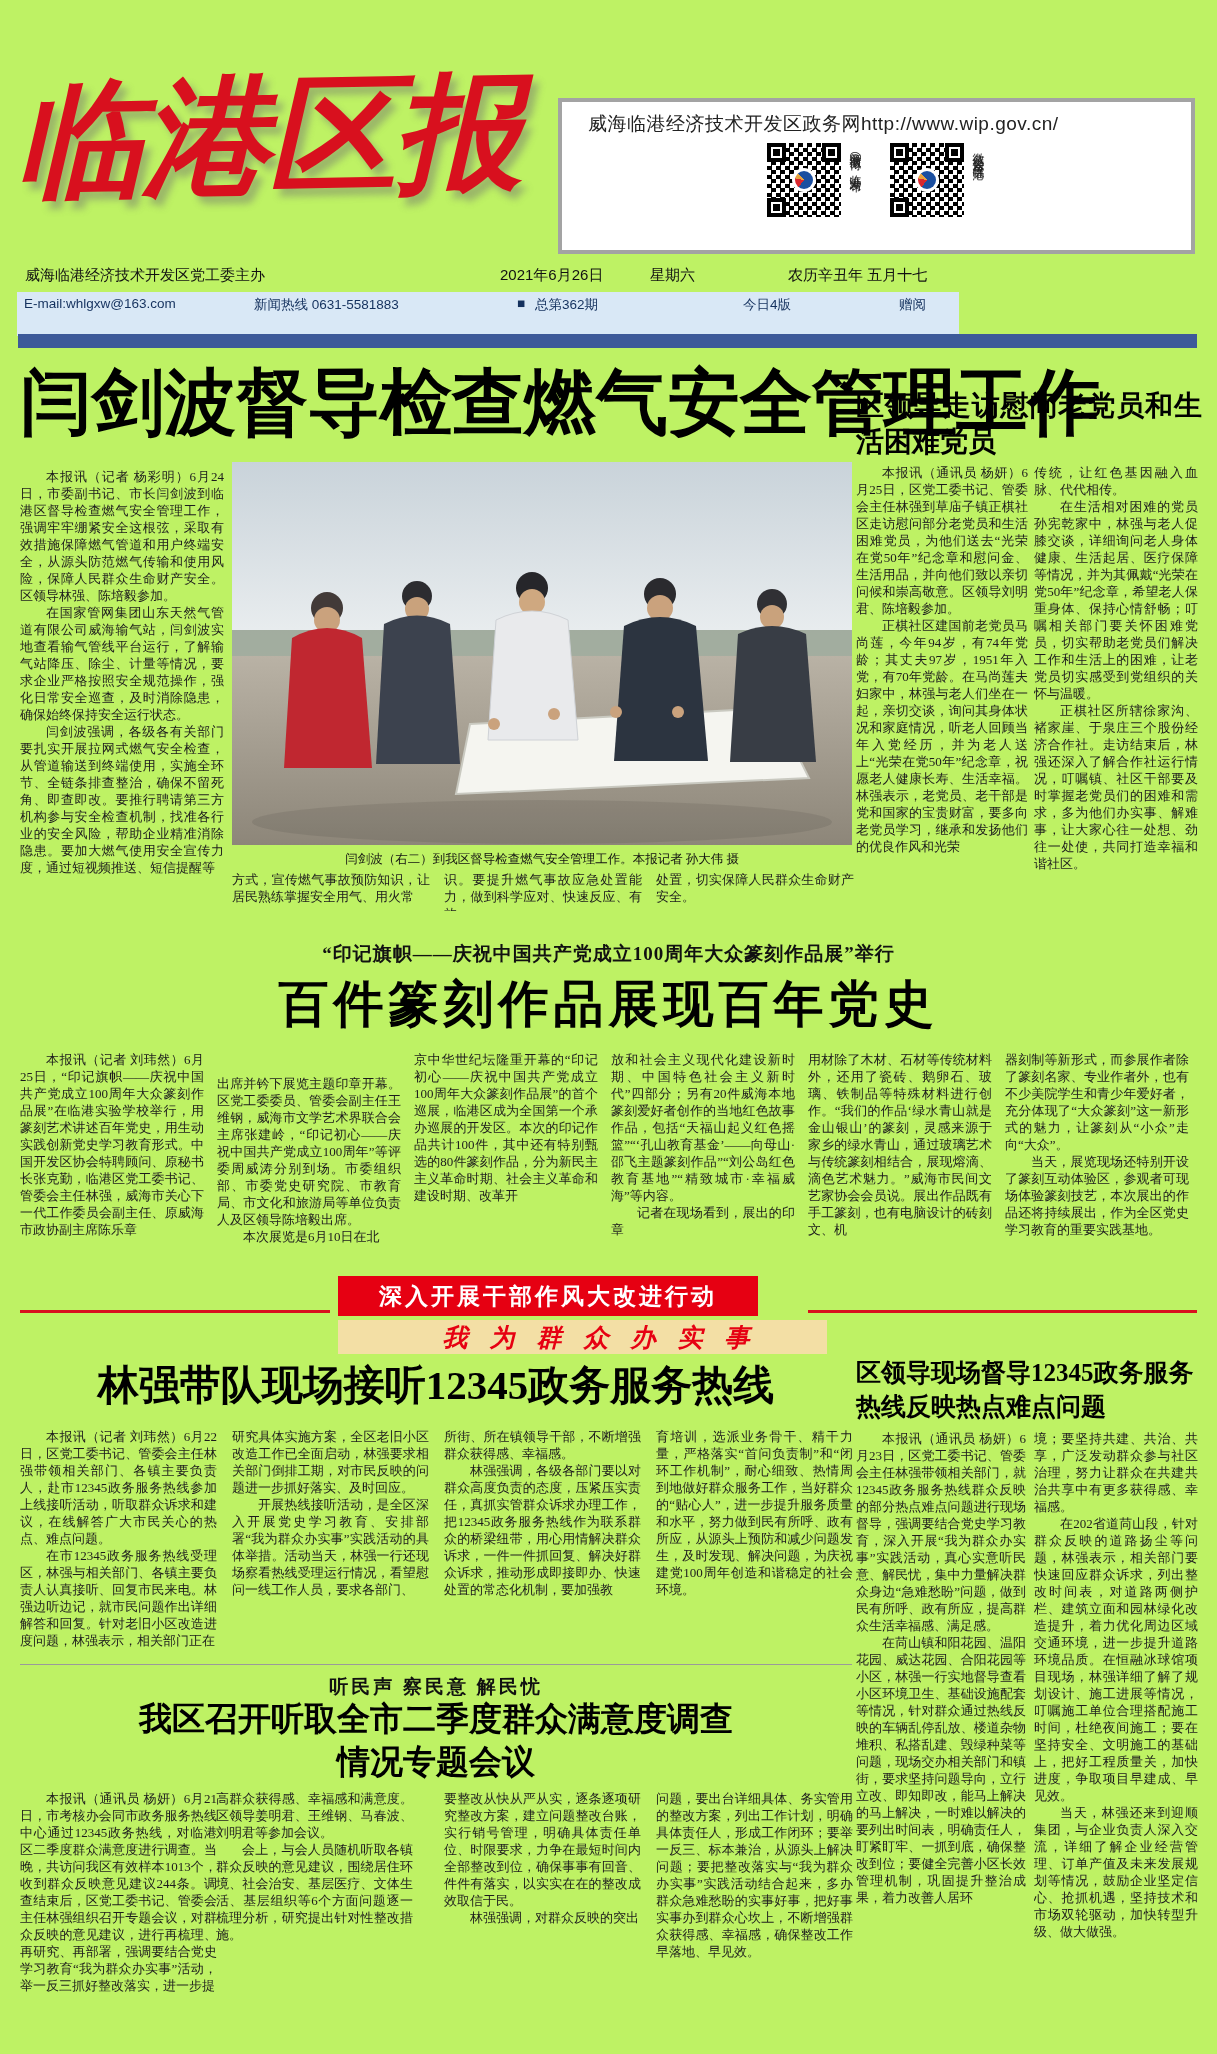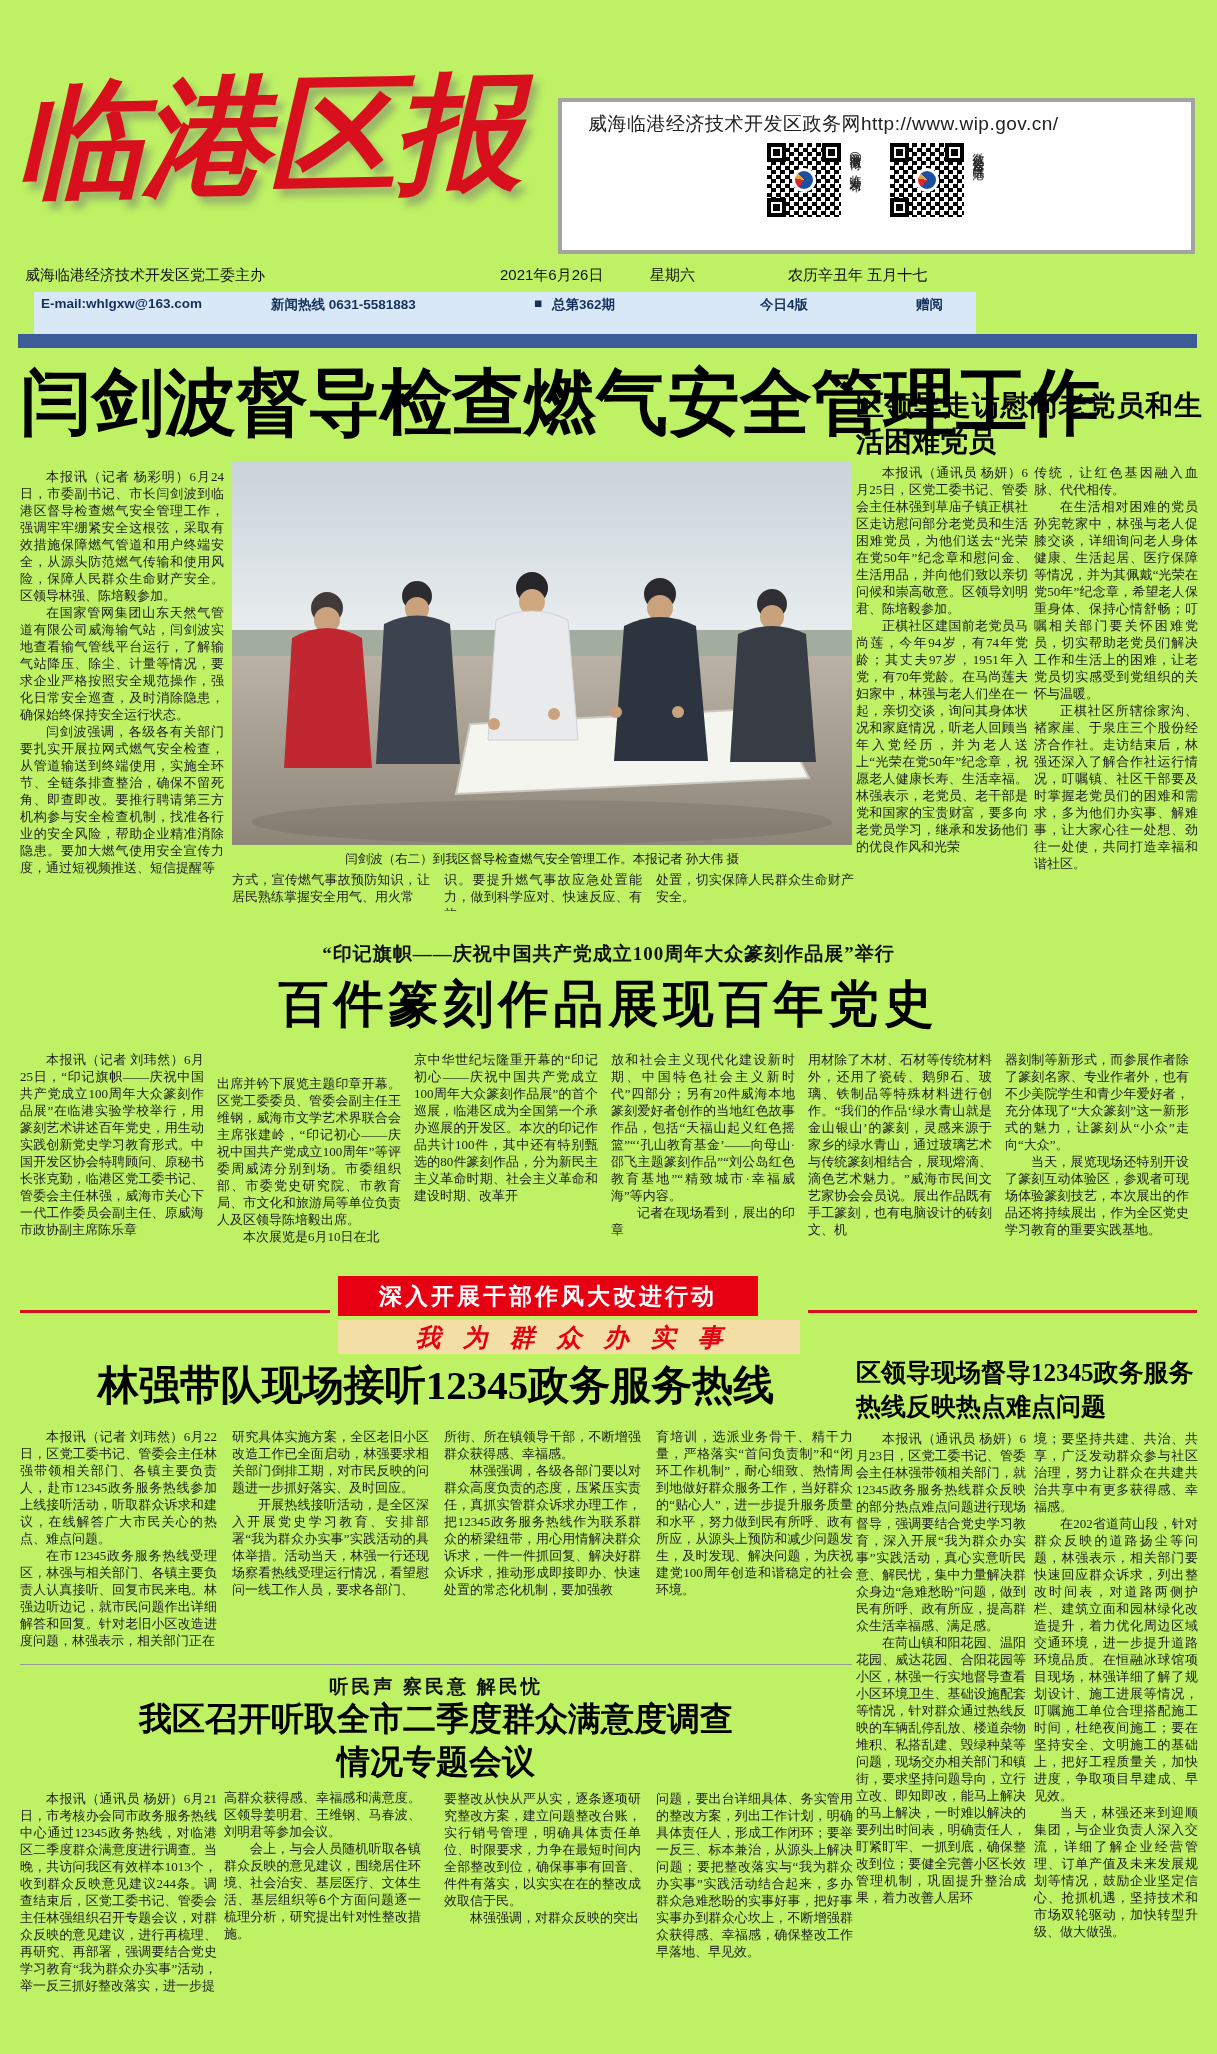--- a/index.html
+++ b/index.html
@@ -23,21 +23,21 @@
   .qr i::after{content:"";position:absolute;inset:2px;background:#000;}
   .qr .tl{top:0;left:0}.qr .tr{top:0;right:0}.qr .bl{bottom:0;left:0}
   .qr .logo{position:absolute;top:50%;left:50%;width:24px;height:24px;margin:-12px;background:#fff;border-radius:50%;}
   .qr .logo::after{content:"";position:absolute;inset:3px;border-radius:50%;
     background:conic-gradient(#1b4fa0 0 60%,#d8272e 0 78%,#e8a33d 0 88%,#1b4fa0 0);}
   .qr-label{writing-mode:vertical-rl;font-family:"Liberation Sans",sans-serif;
     font-size:12px;letter-spacing:2px;color:#222;height:78px;}
 
   .pub-row span{position:absolute;top:266px;font-family:"Liberation Sans",sans-serif;
     font-size:15px;color:#111;white-space:nowrap;}
-  .info-row{position:absolute;left:34px;top:292px;width:942px;height:44px;background:#d9e8f6;font-weight:bold;}
+  .info-row{position:absolute;left:17px;top:292px;width:942px;height:44px;background:#d9e8f6;}
   .info-row span{position:absolute;top:4px;font-family:"Liberation Sans",sans-serif;font-size:13.5px;color:#14315e;white-space:nowrap;}
   .issue-marker{color:#2a55a5;}
   .blue-bar{position:absolute;left:18px;top:334px;width:1179px;height:14px;background:#3d5a99;}
 
   
   .h-lead{position:absolute;left:20px;top:362px;width:832px;text-align:center;
     font-size:72px;font-weight:900;color:#000;letter-spacing:0px;line-height:1.15;white-space:nowrap;}
   .h-side{position:absolute;left:856px;top:380px;width:346px;font-size:28px;font-weight:800;
     line-height:1.3;color:#000;text-align:justify;margin-top:8px;}
   .eyebrow{position:absolute;left:0;top:941px;width:1217px;text-align:center;
@@ -63,21 +63,21 @@
   .caption{position:absolute;left:232px;top:851px;width:620px;text-align:center;
     font-size:12.5px;color:#111;}
 
   
   .rule-red{position:absolute;top:1310px;height:3px;background:#d8101e;}
   .banner-red{position:absolute;left:338px;top:1276px;width:420px;height:40px;background:#e60012;
     color:#fff;font-family:"Liberation Sans",sans-serif;font-size:23px;font-weight:bold;
     display:flex;align-items:center;justify-content:center;letter-spacing:3px;}
   .banner-cream{position:absolute;left:338px;top:1320px;width:462px;height:34px;background:#f3dfa5;
     color:#e60012;font-style:italic;font-weight:bold;font-size:25px;
-    display:flex;align-items:center;justify-content:center;letter-spacing:22px;text-indent:22px;}
+    display:flex;align-items:center;justify-content:center;letter-spacing:22px;text-indent:22px;padding-left:27px;}
   .divider{position:absolute;left:20px;top:1664px;width:832px;height:1px;background:#9a9a9a;}
 </style>
 </head>
 <body>
 
 <div class="page">
 
   <div class="paper-title">临港区报</div>
 
   <div class="header-box">
@@ -242,21 +242,21 @@
 
   <div class="divider"></div>
 
   <div class="kicker">听民声 察民意 解民忧</div>
   <div class="h-bm">我区召开听取全市二季度群众满意度调查
 情况专题会议</div>
 
   <div class="col" style="left:20px;top:1790px;width:197px;height:256px;">
     <p>本报讯（通讯员 杨妍）6月21日，市考核办会同市政务服务热线中心通过12345政务热线，对临港区二季度群众满意度进行调查。当晚，共访问我区有效样本1013个，收到群众反映意见建议244条。调查结束后，区党工委书记、管委会主任林强组织召开专题会议，对群众反映的意见建议，进行再梳理、再研究、再部署，强调要结合党史学习教育“我为群众办实事”活动，举一反三抓好整改落实，进一步提</p>
   </div>
-  <div class="col" style="left:224px;top:1790px;width:197px;height:256px;font-family:Liberation Mono, monospace;">
+  <div class="col" style="left:216px;top:1790px;width:197px;height:256px;">
     <p class="cont">高群众获得感、幸福感和满意度。区领导姜明君、王维钢、马春波、刘明君等参加会议。</p>
     <p>会上，与会人员随机听取各镇群众反映的意见建议，围绕居住环境、社会治安、基层医疗、文体生活、基层组织等6个方面问题逐一梳理分析，研究提出针对性整改措施。</p>
   </div>
   <div class="col" style="left:444px;top:1790px;width:197px;height:256px;">
     <p class="cont">要整改从快从严从实，逐条逐项研究整改方案，建立问题整改台账，实行销号管理，明确具体责任单位、时限要求，力争在最短时间内全部整改到位，确保事事有回音、件件有落实，以实实在在的整改成效取信于民。</p>
     <p>林强强调，对群众反映的突出</p>
   </div>
   <div class="col" style="left:656px;top:1790px;width:197px;height:256px;">
     <p class="cont">问题，要出台详细具体、务实管用的整改方案，列出工作计划，明确具体责任人，形成工作闭环；要举一反三、标本兼治，从源头上解决问题；要把整改落实与“我为群众办实事”实践活动结合起来，多办群众急难愁盼的实事好事，把好事实事办到群众心坎上，不断增强群众获得感、幸福感，确保整改工作早落地、早见效。</p>
   </div>

